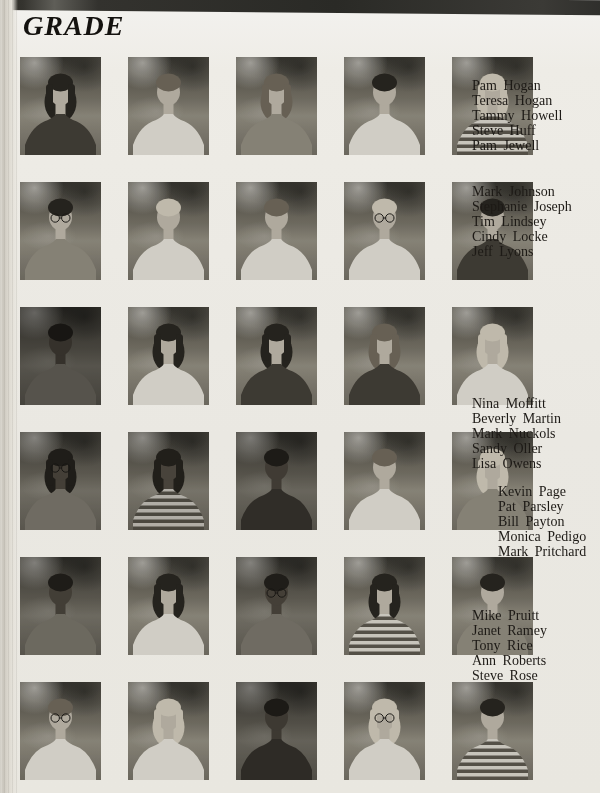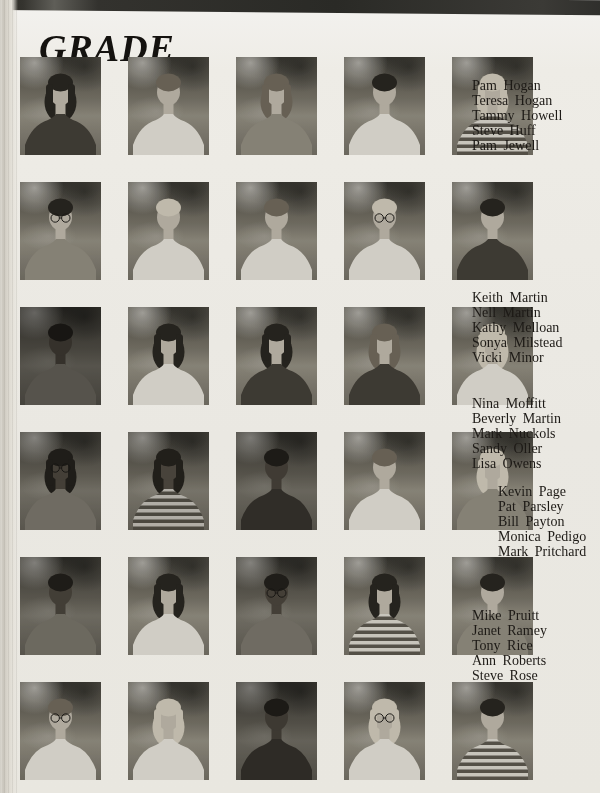--- a/index.html
+++ b/index.html
@@ -13,22 +13,22 @@
     background: linear-gradient(90deg,#23231f 0%,#35342f 5%,#5f5e58 10%,#33322e 17%,#2a2a26 55%,#3b3a36 88%,#2c2c29 100%);
     transform: rotate(0.5deg); transform-origin:left top;
   }
   .left-edge {
     position:absolute; top:0; left:0; width:18px; height:793px;
     background:
       repeating-linear-gradient(90deg, rgba(90,85,75,0.10) 0 1px, rgba(0,0,0,0) 1px 4px),
       linear-gradient(90deg,#e6e3dc 0,#c9c5bc 3px,#d8d4cb 7px,#e4e1d9 12px, rgba(0,0,0,0) 18px);
   }
   .title {
-    position:absolute; left:23px; top:10px; margin:16px;
-    font-size:38px; font-style:italic; font-weight:bold; letter-spacing:1px; color:#14120f;
+    position:absolute; left:23px; top:10px; margin:0;
+    font-size:28px; font-style:italic; font-weight:bold; letter-spacing:1px; color:#14120f;
   }
   .grid {
     position:absolute; left:20px; top:57px; width:443px;
     display:grid; grid-template-columns:repeat(5, 81px); grid-auto-rows:98px;
     column-gap:9.5px; row-gap:8px;gap:27px;
   }
   .photo {
     position:relative; overflow:hidden;
     background:
       radial-gradient(60% 45% at 18% 6%, rgba(238,236,231,0.55) 0%, rgba(238,236,231,0) 60%),
@@ -444,26 +444,26 @@
     </div>
 
   <div class="footer">Sophomores 71</div>
 <div class="name-block" style="top: 78px;">
       <div>Pam Hogan</div>
       <div>Teresa Hogan</div>
       <div>Tammy Howell</div>
       <div>Steve Huff</div>
       <div>Pam Jewell</div>
     </div>
-    <div class="name-block" style="top: 290px;">
-      <div>Keith Martin</div>
-      <div>Nell Martin</div>
-      <div>Kathy Melloan</div>
-      <div>Sonya Milstead</div>
-      <div>Vicki Minor</div>
+    <div class="name-block" style="top: 184px;">
+      <div>Mark Johnson</div>
+      <div>Stephanie Joseph</div>
+      <div>Tim Lindsey</div>
+      <div>Cindy Locke</div>
+      <div>Jeff Lyons</div>
     </div>
     <div class="name-block" style="top: 396px;">
       <div>Nina Moffitt</div>
       <div>Beverly Martin</div>
       <div>Mark Nuckols</div>
       <div>Sandy Oller</div>
       <div>Lisa Owens</div>
     </div>
     <div class="name-block" style="top: 484px; margin-left: 26px;">
       <div>Kevin Page</div>

